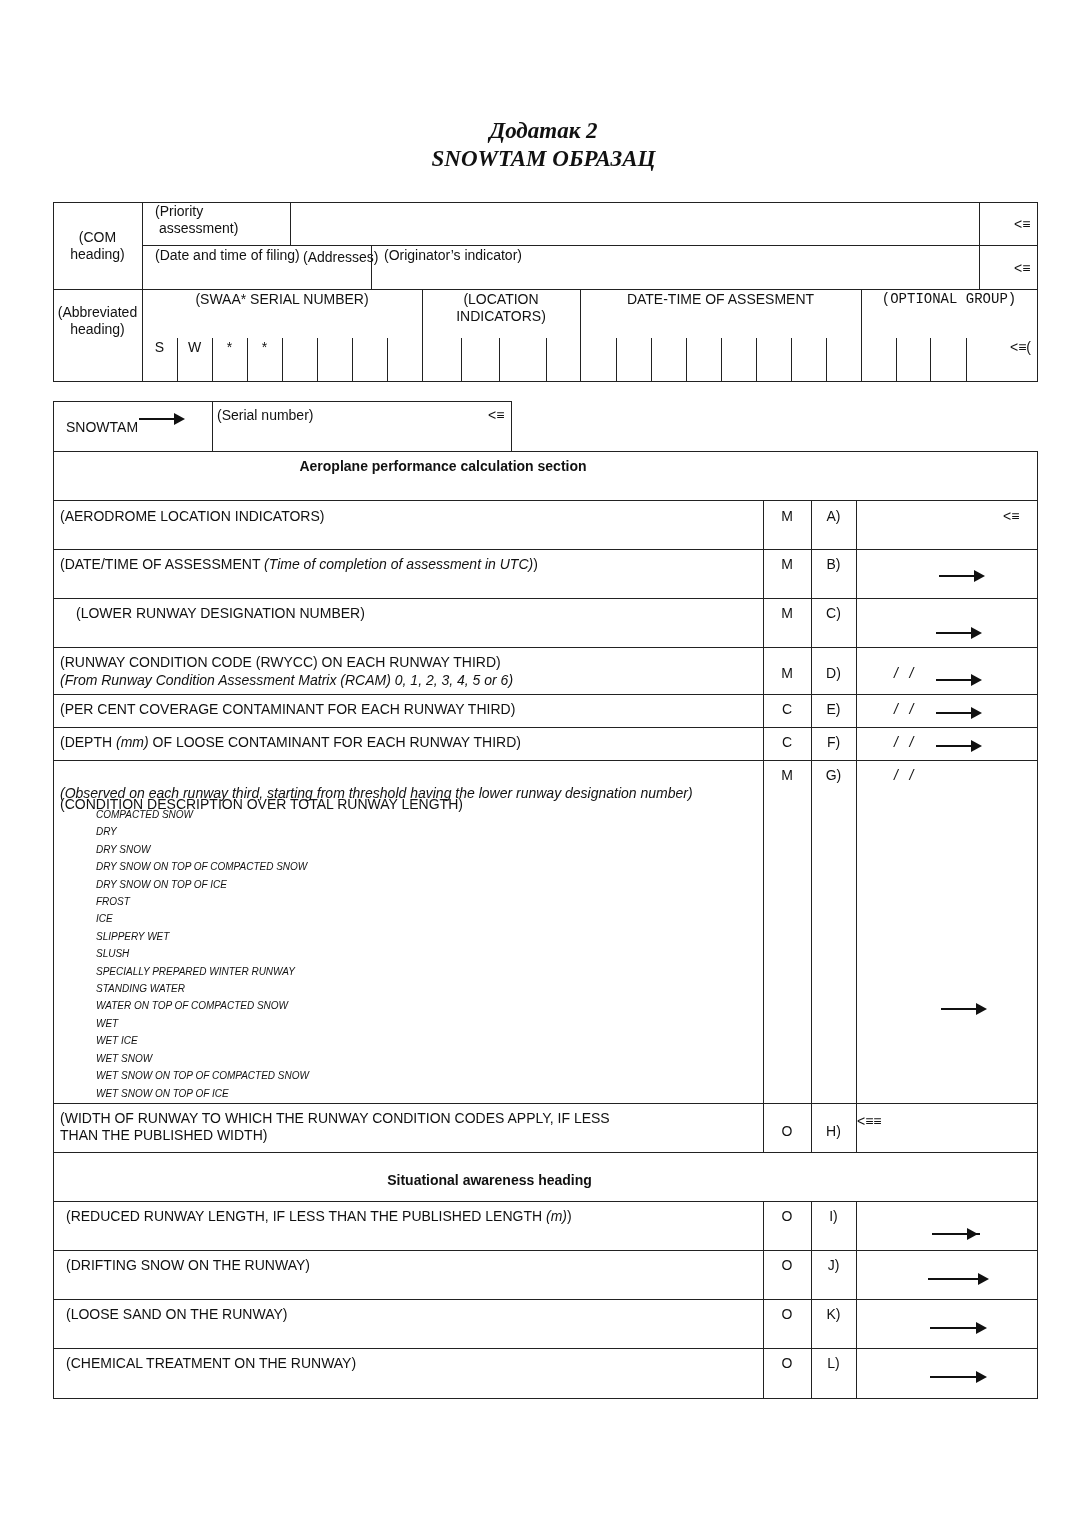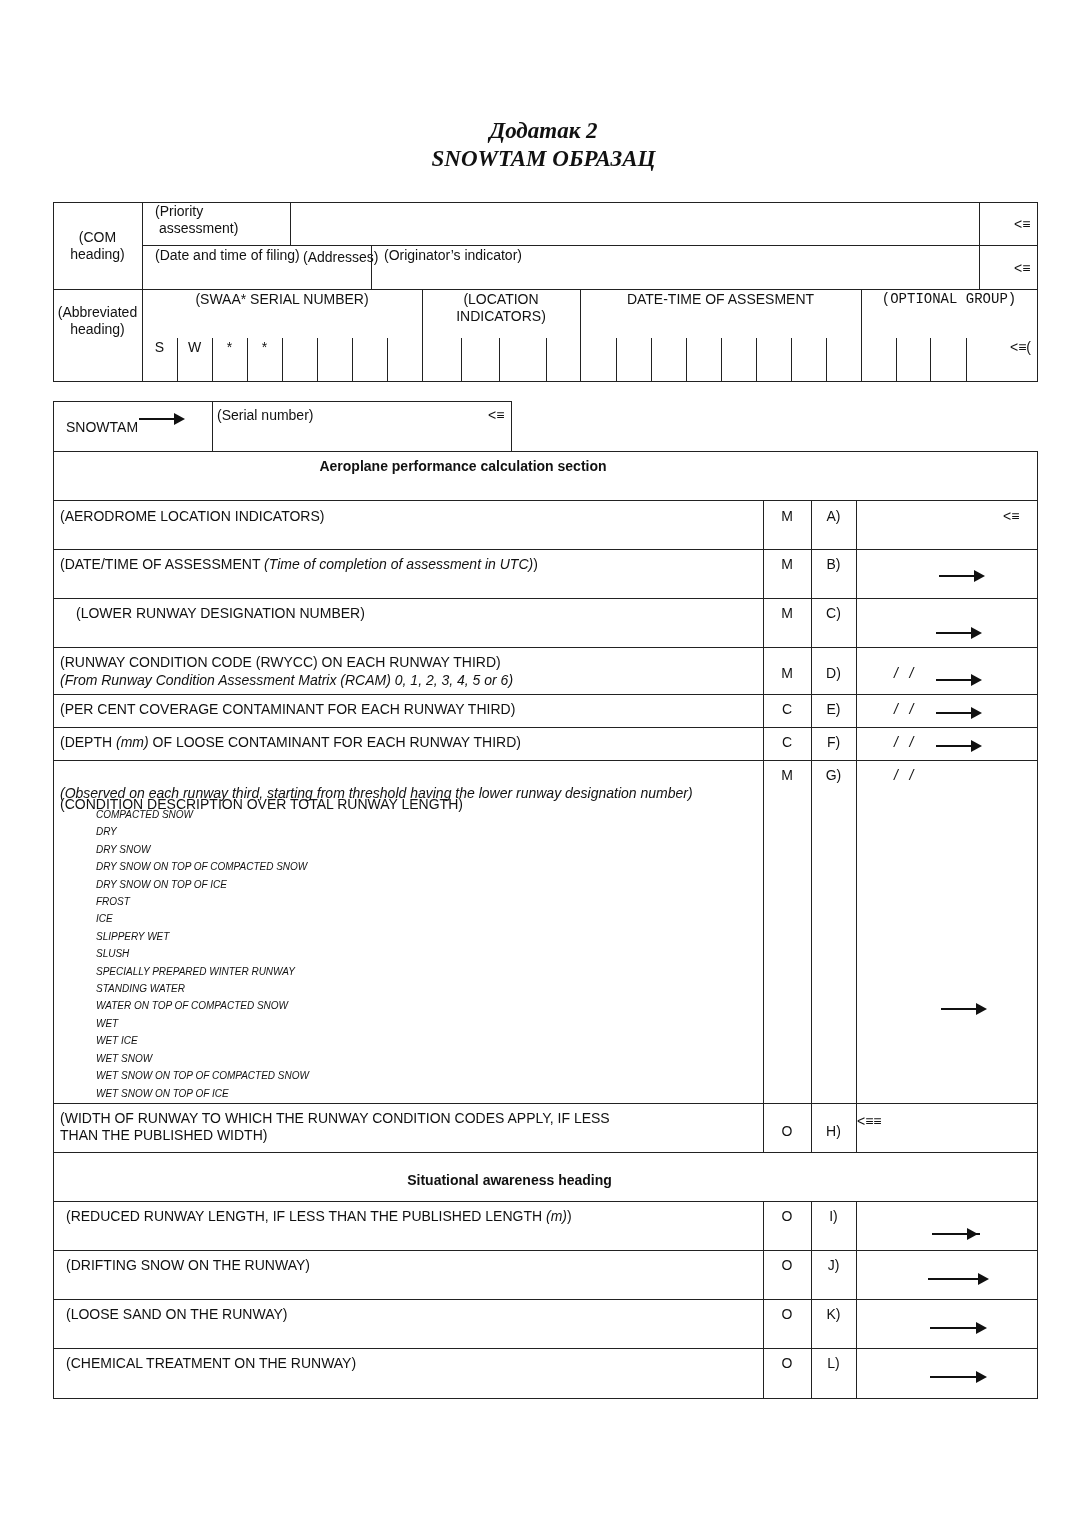--- a/index.html
+++ b/index.html
@@ -7,21 +7,21 @@
          font-family: "Liberation Sans", sans-serif; color: #111; font-size: 14px; }
   .title { position: absolute; left: 0; width: 1087px; text-align: center;
            font-family: "Liberation Serif", serif; font-style: italic; font-weight: bold;
            font-size: 23px; color: #111; }
   .box { position: absolute; border: 1.5px solid #222; box-sizing: border-box; }
   .hl { position: absolute; height: 0; border-top: 1.5px solid #222; }
   .vl { position: absolute; width: 0; border-left: 1.5px solid #222; }
   .t { position: absolute; font-size: 14px; line-height: 17px; white-space: nowrap; }
   .c { text-align: center; }
   .it { font-style: italic; }
-  .b { font-weight: bold; margin-left: 20px; }
+  .b { font-weight: bold; }
   .arrow { position: absolute; width: 46px; height: 12px; }
   .arrow .shaft { position: absolute; left: 0; top: 5px; width: 36px; height: 2px; background: #111; }
   .arrow .head { position: absolute; right: 0; top: 0; width: 0; height: 0;
                  border-top: 6px solid transparent; border-bottom: 6px solid transparent;
                  border-left: 11px solid #111; }
   .cond-list { position: absolute; left: 96px; top: 806px; font-size: 10px; line-height: 17.4px; font-style: italic; }
   .cond-list div { white-space: nowrap; }
 </style>
 </head>
 <body>

